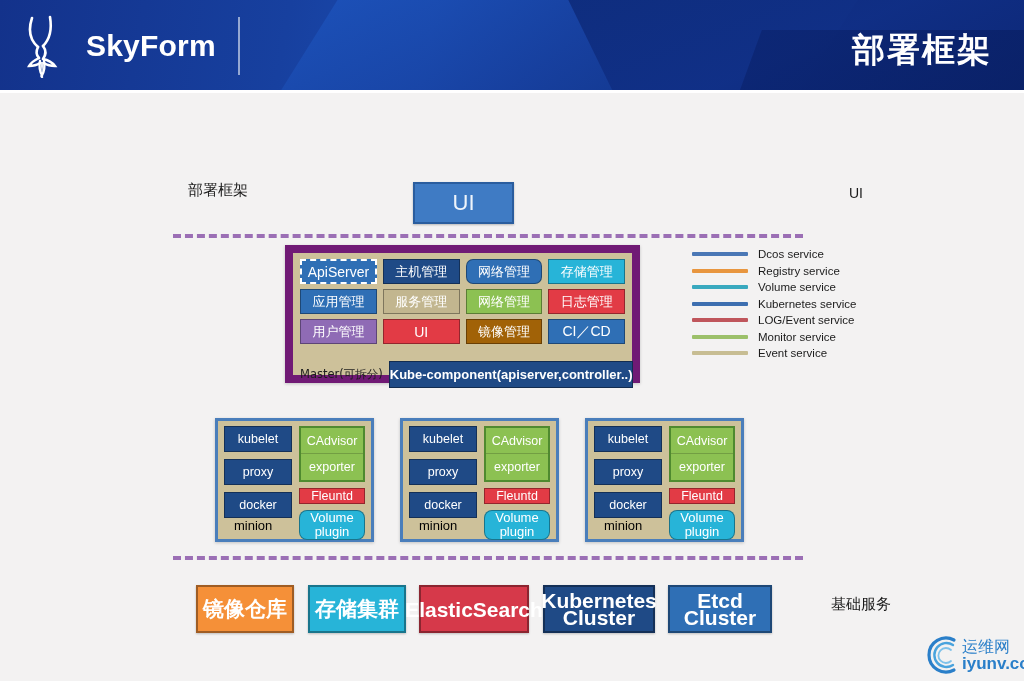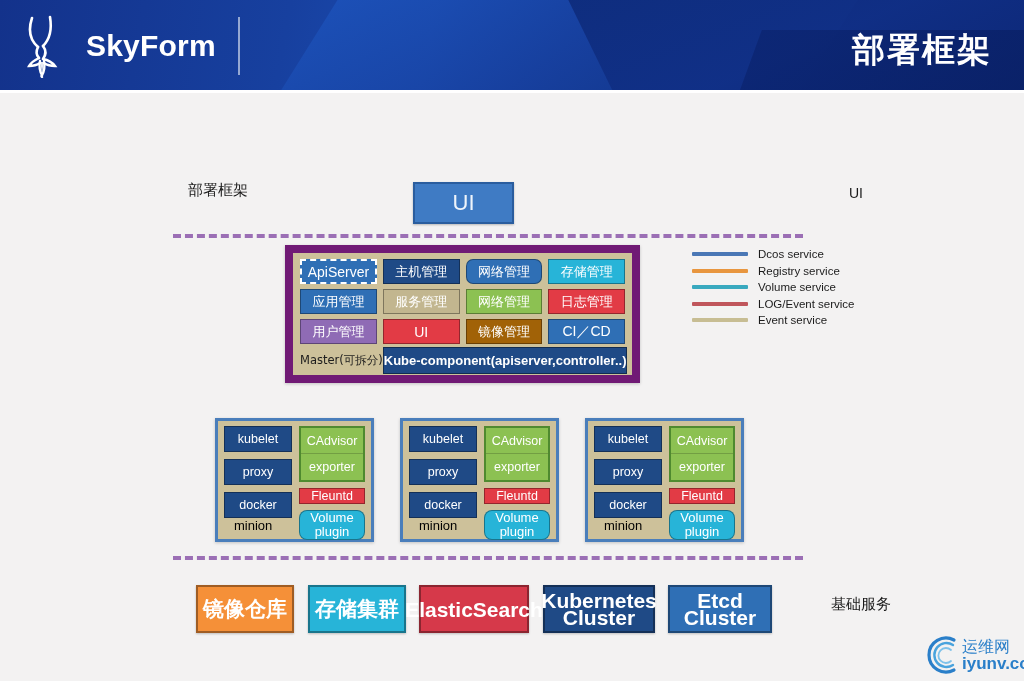--- a/index.html
+++ b/index.html
@@ -99,21 +99,21 @@
   .mcell{
     height:25px;display:flex;align-items:center;justify-content:center;
     font-size:13px;font-family:"DejaVu Sans",sans-serif;
     color:#ffffff;border:1px solid rgba(0,0,0,.35);
     box-sizing:border-box;white-space:nowrap;
   }
   .mcell.latin{font-family:"Liberation Sans",sans-serif;font-size:14px;}
   .mcell.dashed{border:2px dashed #ffffff;}
 
   #master-bottom{
-    display:flex;align-items:center;margin-top:3px;
+    display:flex;align-items:center;margin-top:17px;gap:6px;
   }
   #master-bottom-label{
     font-size:11.5px;color:#1c1c1c;white-space:nowrap;
     font-family:"DejaVu Sans",sans-serif;
   }
   #kube-component-bar{
     flex:1;height:25px;background:#1f4a86;border:1px solid rgba(0,0,0,.4);
     display:flex;align-items:center;justify-content:center;
     color:#ffffff;font-size:13px;font-weight:bold;white-space:nowrap;
     font-family:"Liberation Sans",sans-serif;
@@ -234,22 +234,30 @@
       </div>
       <div class="legend-row">
         <div class="legend-swatch" style="background: rgb(232, 150, 63);"></div>
         <div class="legend-text">Registry service</div>
       </div>
       <div class="legend-row">
         <div class="legend-swatch" style="background: rgb(57, 169, 191);"></div>
         <div class="legend-text">Volume service</div>
       </div>
       <div class="legend-row">
+        <div class="legend-swatch" style="background: rgb(61, 111, 176);"></div>
+        <div class="legend-text">Kubernetes service</div>
+      </div>
+      <div class="legend-row">
         <div class="legend-swatch" style="background: rgb(192, 86, 92);"></div>
         <div class="legend-text">LOG/Event service</div>
+      </div>
+      <div class="legend-row">
+        <div class="legend-swatch" style="background: rgb(156, 192, 106);"></div>
+        <div class="legend-text">Monitor service</div>
       </div>
       <div class="legend-row">
         <div class="legend-swatch" style="background: rgb(199, 189, 147);"></div>
         <div class="legend-text">Event service</div>
       </div>
     </div>
 
   <div id="master-panel" style="top:152px;">
     <div id="master-grid">
         <div class="mcell dashed latin" style="background: rgb(47, 111, 181);">ApiServer</div>

